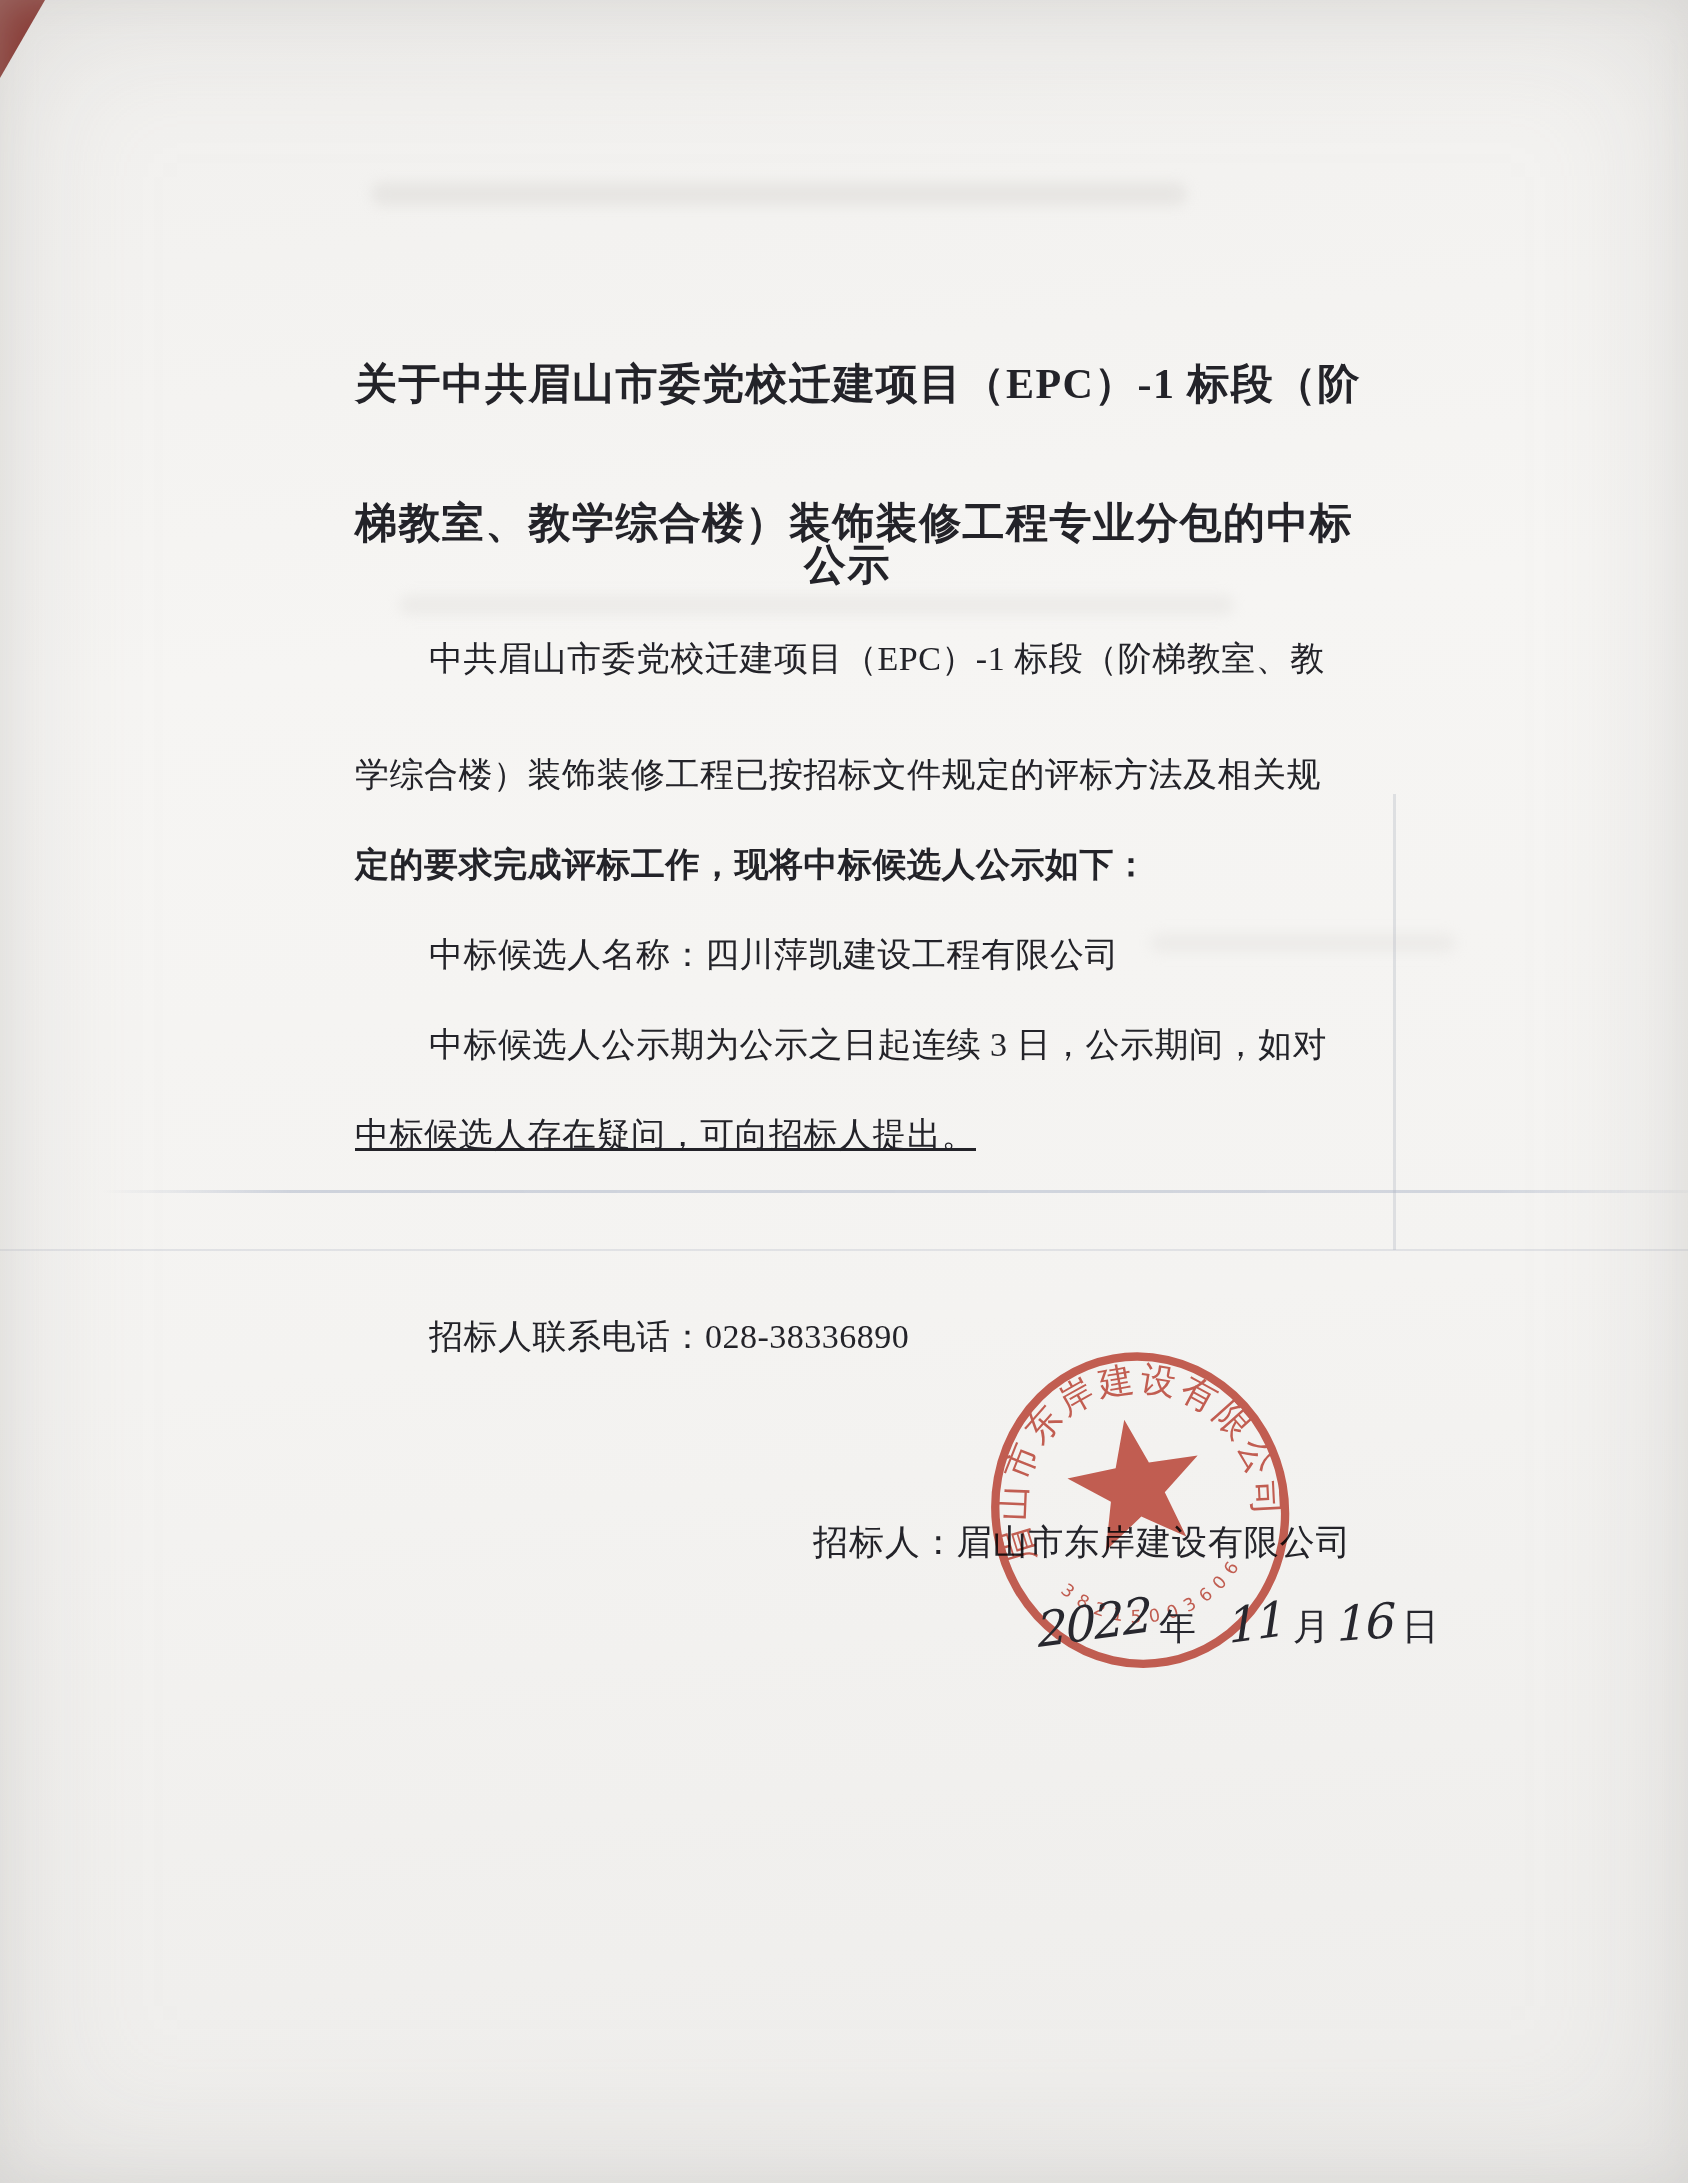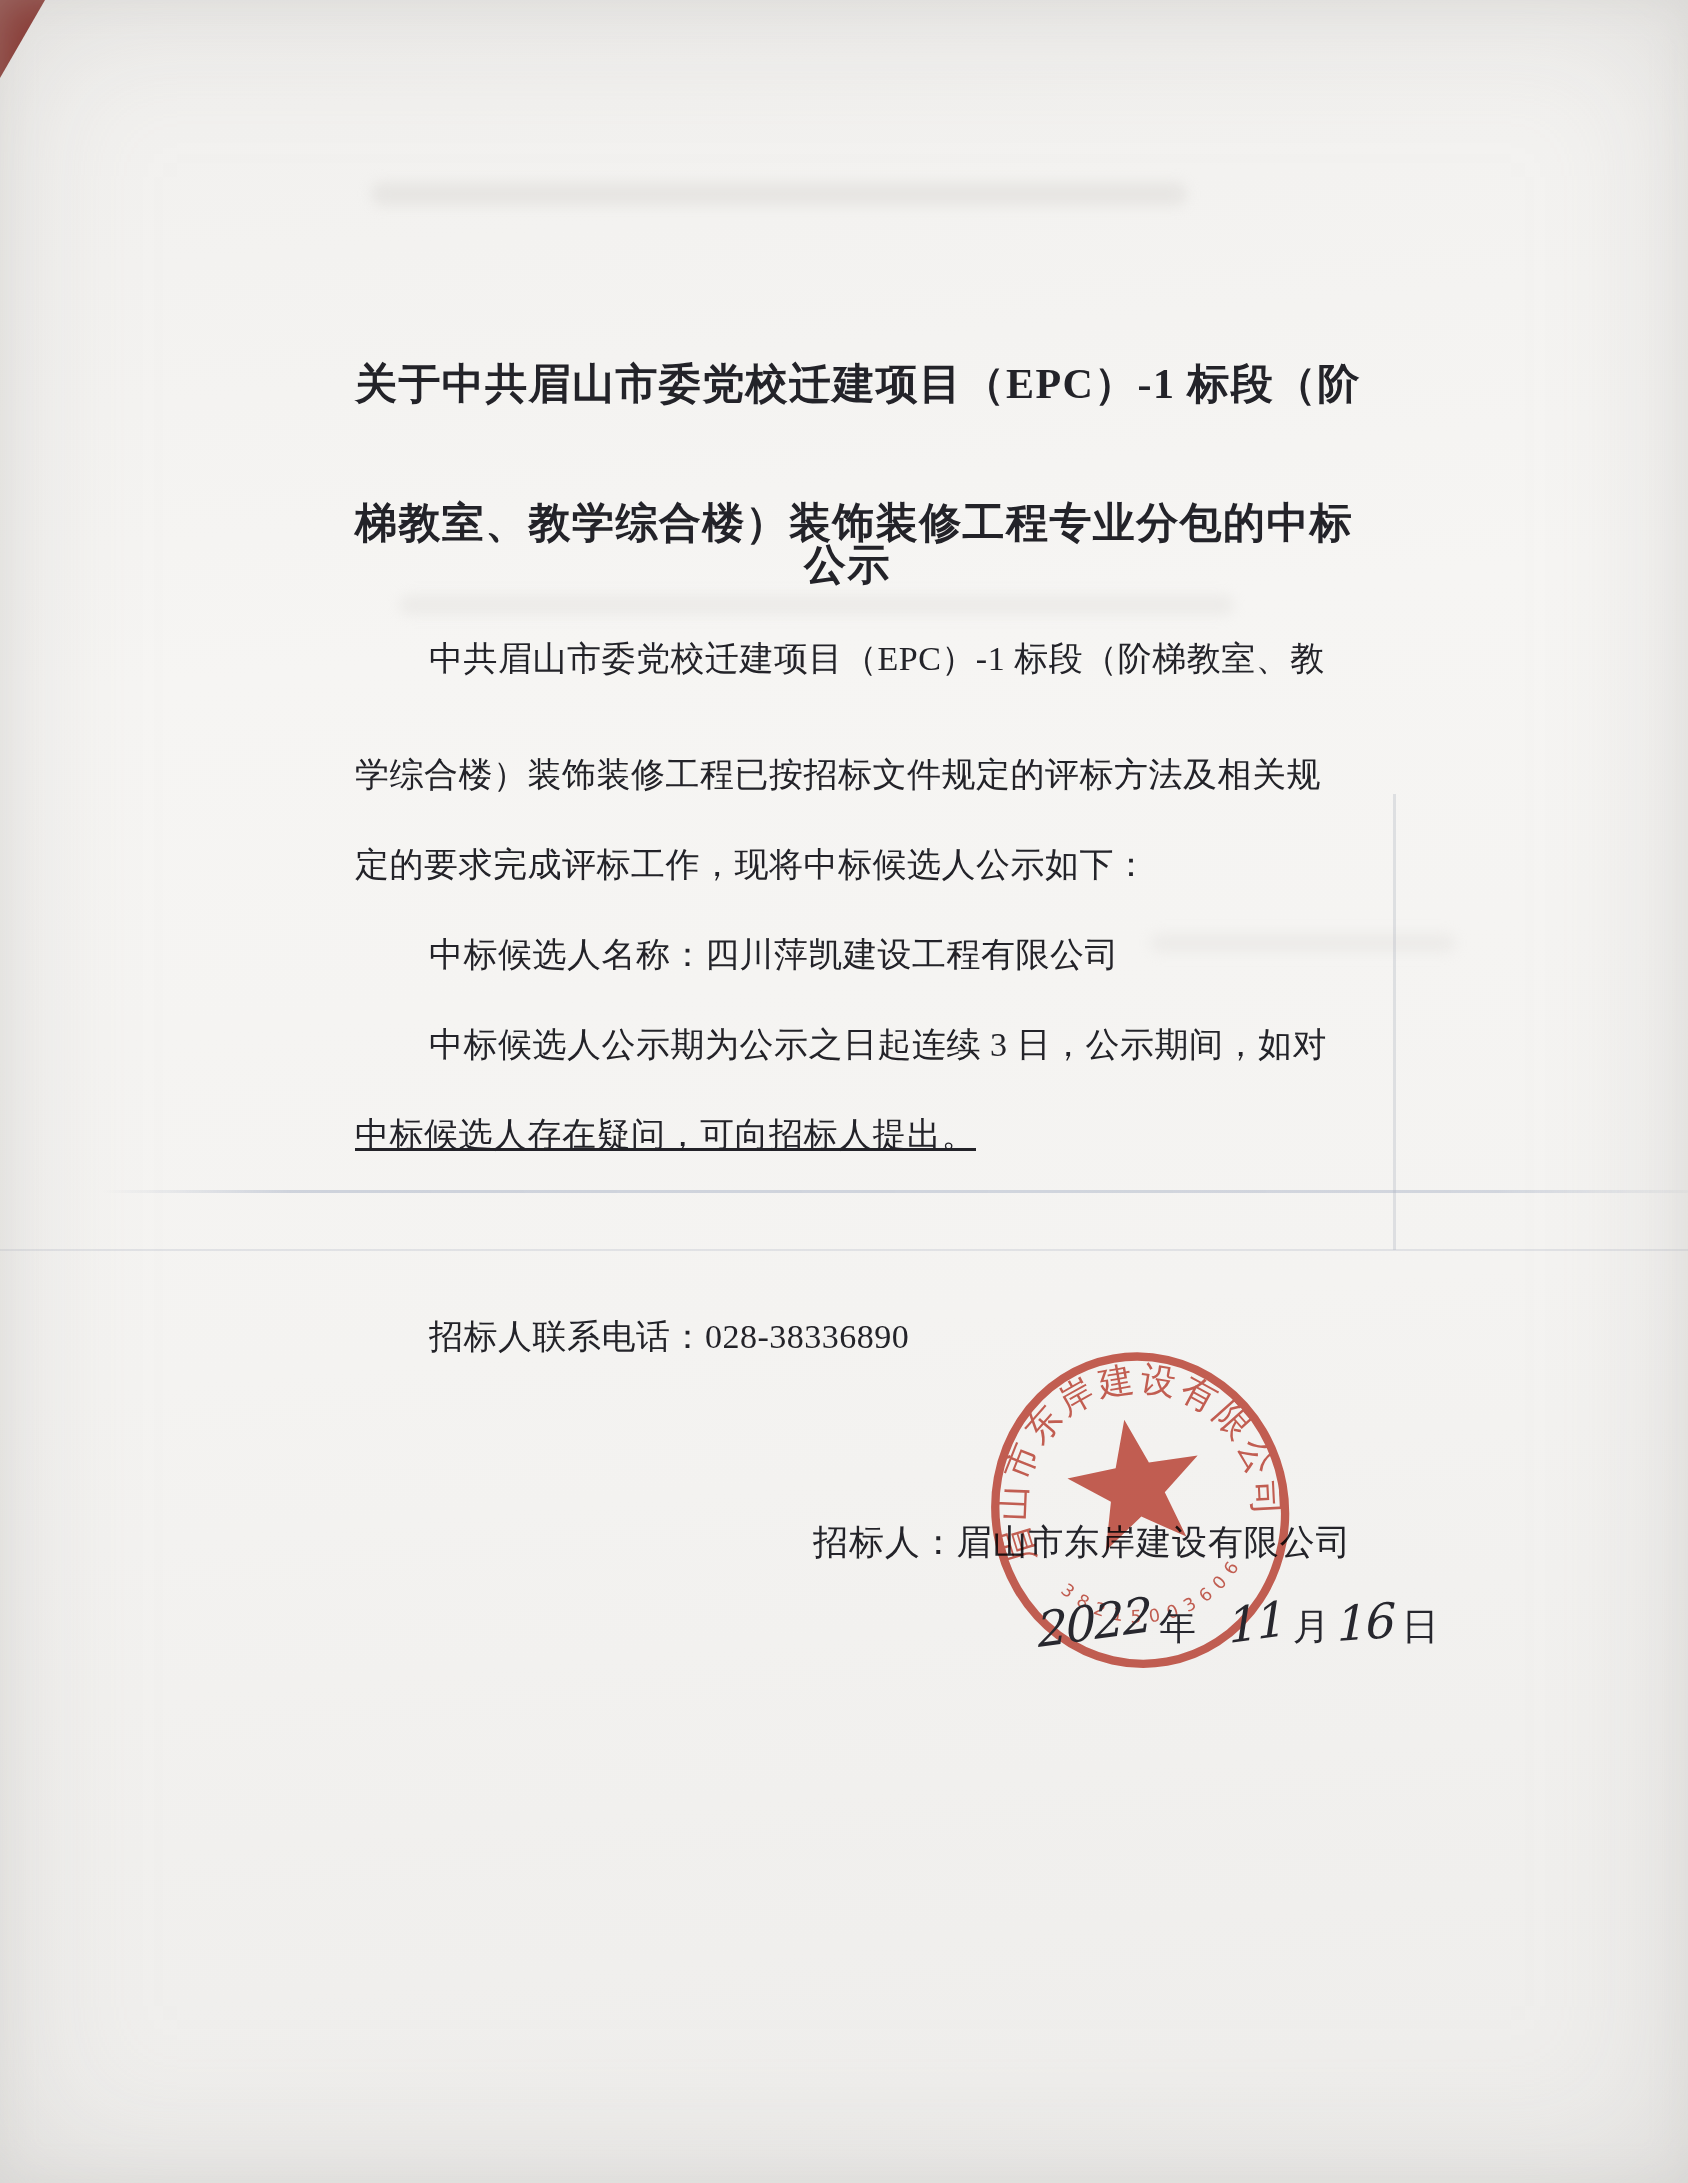--- a/index.html
+++ b/index.html
@@ -35,21 +35,21 @@
   .tline{
     position:absolute;width:100%;text-align:center;white-space:nowrap;
     font-size:42px;font-weight:bold;letter-spacing:1.4px;line-height:58px;
   }
   .t1{top:355px;} .t2{top:446px;margin-top:48px;} .t3{top:536px;}
   .bline{
     position:absolute;left:0;white-space:nowrap;
     font-size:34px;letter-spacing:0.5px;line-height:46px;
   }
   .bline.indent{left:74px;}
-  .b0{top:636px;} .b1{top:752px;} .b2{top:842px;}
+  .b0{top:636px;} .b1{top:752px;} .b2{top:842px;font-weight:bold;}
   .b3{top:932px;text-align:center;} .b4{top:1022px;} .b5{top:1112px;text-decoration:underline;}
   .phone{top:1314px;}
 
   .signer{
     position:absolute;left:813px;top:1519px;white-space:nowrap;
     font-size:35px;letter-spacing:0.9px;color:#232329;z-index:1;
   }
   .dateline{
     position:absolute;left:1037px;top:1594px;white-space:nowrap;
     color:#27272e;z-index:3;

